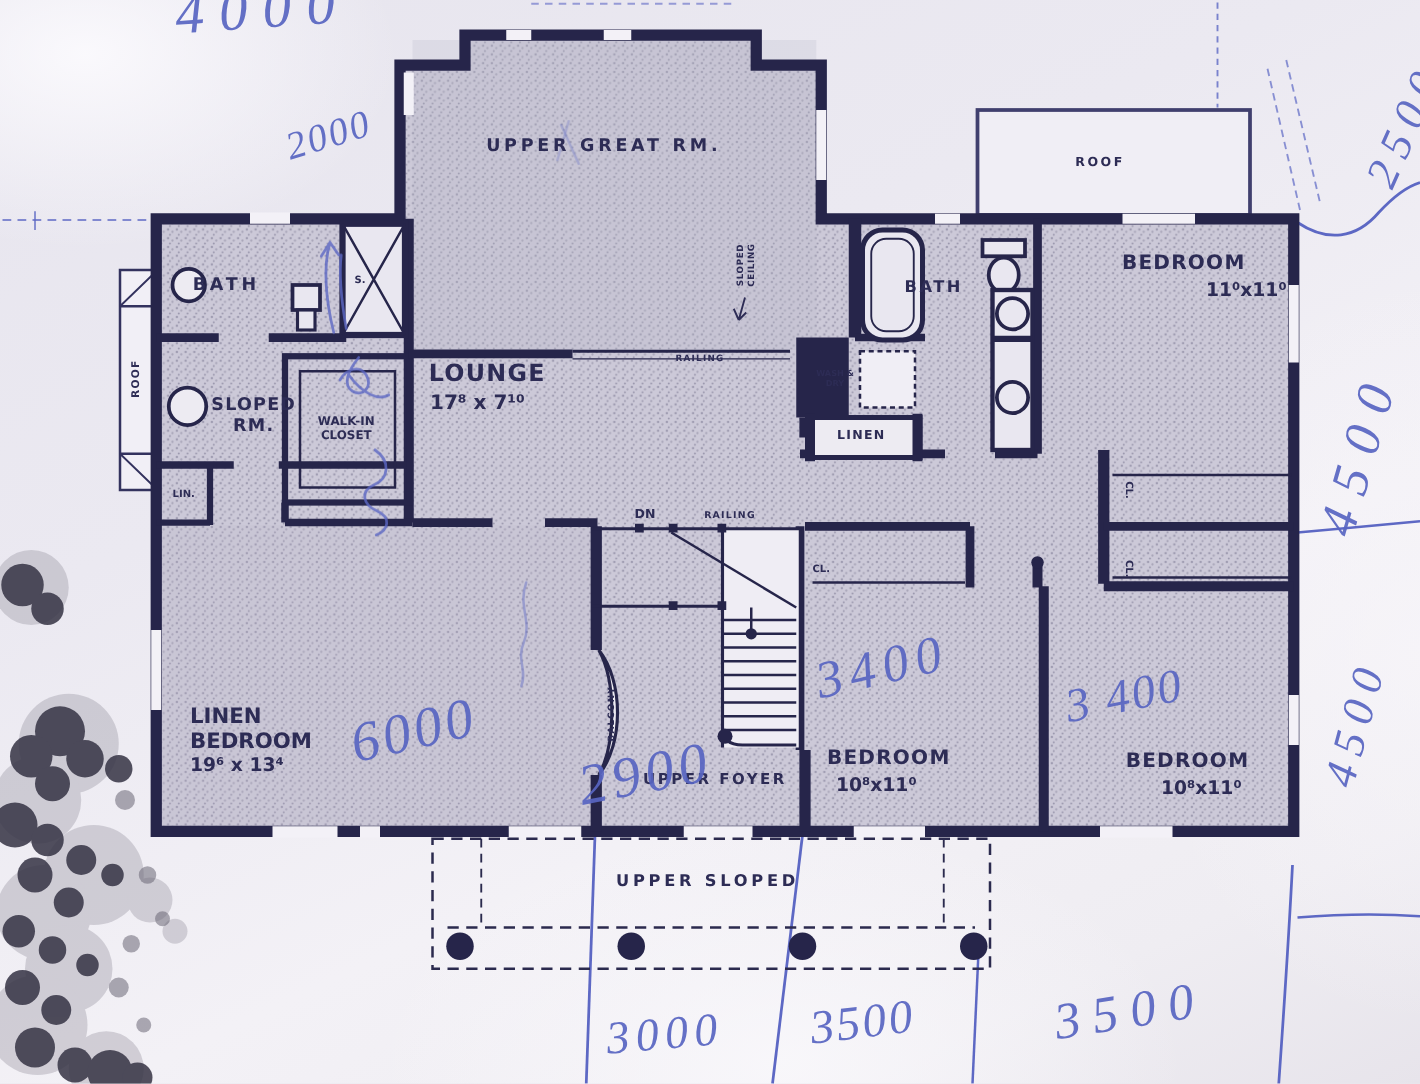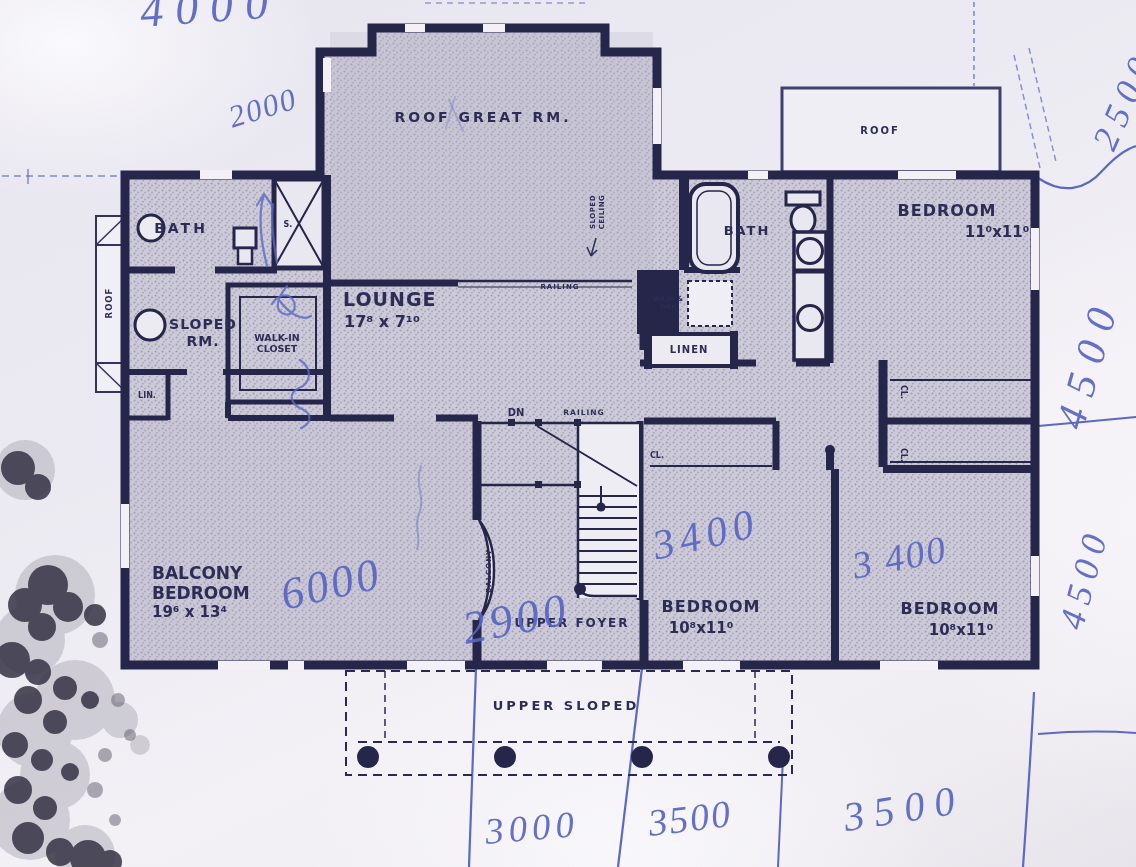--- a/index.html
+++ b/index.html
@@ -272,33 +272,33 @@
       <circle cx="100" cy="640" r="8"></circle>
           <circle cx="118" cy="700" r="7"></circle>
       <circle cx="130" cy="735" r="6"></circle>
           <circle cx="105" cy="755" r="7"></circle>
       <circle cx="95" cy="790" r="8"></circle>
           <circle cx="115" cy="820" r="6"></circle>
     </g>
   </g>
 </svg>
 
-<div class="lbl ctr" id="l-upper-great">ROOF GREAT RM.</div>
+<div class="lbl ctr" id="l-upper-great">UPPER GREAT RM.</div>
 <div class="lbl wrap" id="l-sloped">SLOPED CEILING</div>
 <div class="lbl ctr" id="l-bath-left">BATH</div>
 <div class="lbl ctr" id="l-s">S.</div>
 <div class="lbl ctr wrap" id="l-dress">SLOPED RM.</div>
 <div class="lbl ctr wrap" id="l-wic">WALK-IN CLOSET</div>
 <div class="lbl ctr" id="l-lin">LIN.</div>
 <div class="lbl" id="l-lounge">LOUNGE</div>
 <div class="lbl" id="l-lounge-dims">17⁸ x 7¹⁰</div>
 <div class="lbl ctr" id="l-railing-lounge">RAILING</div>
 <div class="lbl ctr" id="l-dn">DN</div>
 <div class="lbl ctr" id="l-railing-stairs">RAILING</div>
-<div class="lbl" id="l-master">BALCONY BEDROOM</div>
+<div class="lbl" id="l-master">LINEN BEDROOM</div>
 <div class="lbl" id="l-master-dims">19⁶ x 13⁴</div>
 <div class="lbl ctr" id="l-bath-right">BATH</div>
 <div class="lbl ctr wrap" id="l-wash">WASH &amp; DRY</div>
 <div class="lbl ctr" id="l-linen">LINEN</div>
 <div class="lbl ctr" id="l-bed-tr">BEDROOM</div>
 <div class="lbl ctr" id="l-bed-tr-dims">11⁰x11⁰</div>
 <div class="lbl ctr" id="l-cl-hall">CL.</div>
 <div class="lbl" id="l-cl-r1">CL.</div>
 <div class="lbl" id="l-cl-r2">CL.</div>
 <div class="lbl ctr" id="l-bed-bc">BEDROOM</div>

